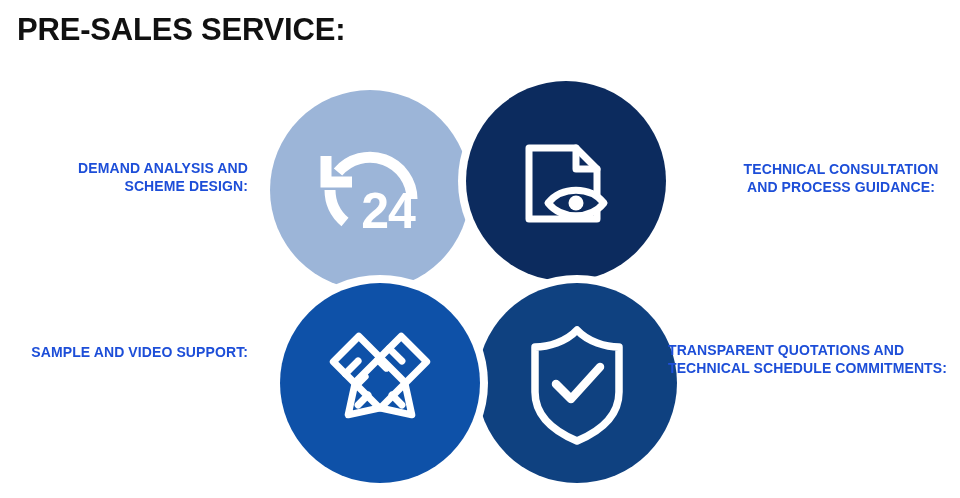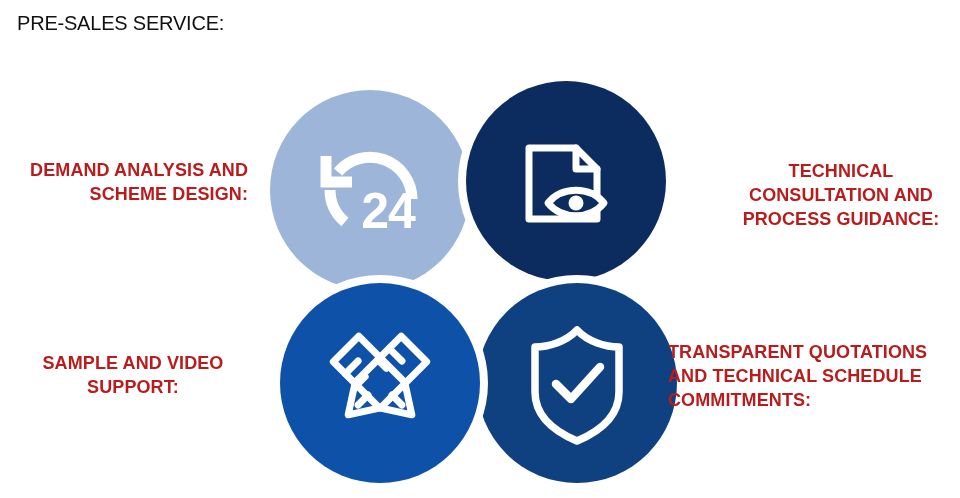--- a/index.html
+++ b/index.html
@@ -14,22 +14,22 @@
     overflow: hidden;
     font-family: "Liberation Sans", sans-serif;
     -webkit-font-smoothing: antialiased;
   }
 
   
   #page-title {
     position: absolute;
     left: 17px;
     top: 12px;
-    font-size: 20px;
-    font-weight: normal;
+    font-size: 31px;
+    font-weight: bold;
     letter-spacing: -0.2px;
     color: #111111;
     white-space: nowrap;
   }
 
   
   #diagram {
     position: absolute;
     left: 0;
     top: 0;
@@ -38,39 +38,38 @@
   }
   #diagram svg {
     display: block;
     width: 960px;
     height: 498px;
   }
 
   
   .label {
     position: absolute;
-    font-size: 18px;
+    font-size: 14px;
     font-weight: bold;
     line-height: 1.32;
-    color: #b91c1c;
+    color: #1d4ed8;
     letter-spacing: 0.1px;
   }
   .label.right-align { text-align: right; }
   .label.left-align  { text-align: left; }
 
   #label-demand-analysis {
     right: 712px;
     top: 159px;
     width: 230px;
   }
   #label-sample-video {
     right: 712px;
-    top: 352px;
+    top: 343px;
     width: 230px;
-    text-align: center;
   }
   #label-technical-consultation {
     left: 727px;
     top: 160px;
     width: 228px;
     text-align: center;
   }
   #label-transparent-quotations {
     left: 668px;
     top: 341px;

